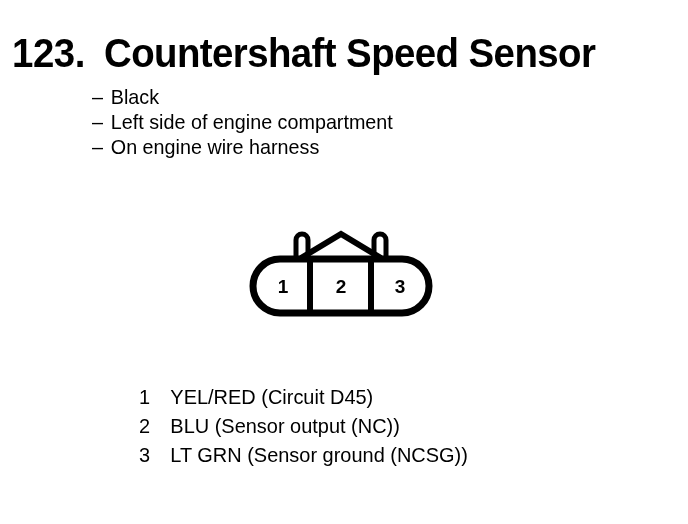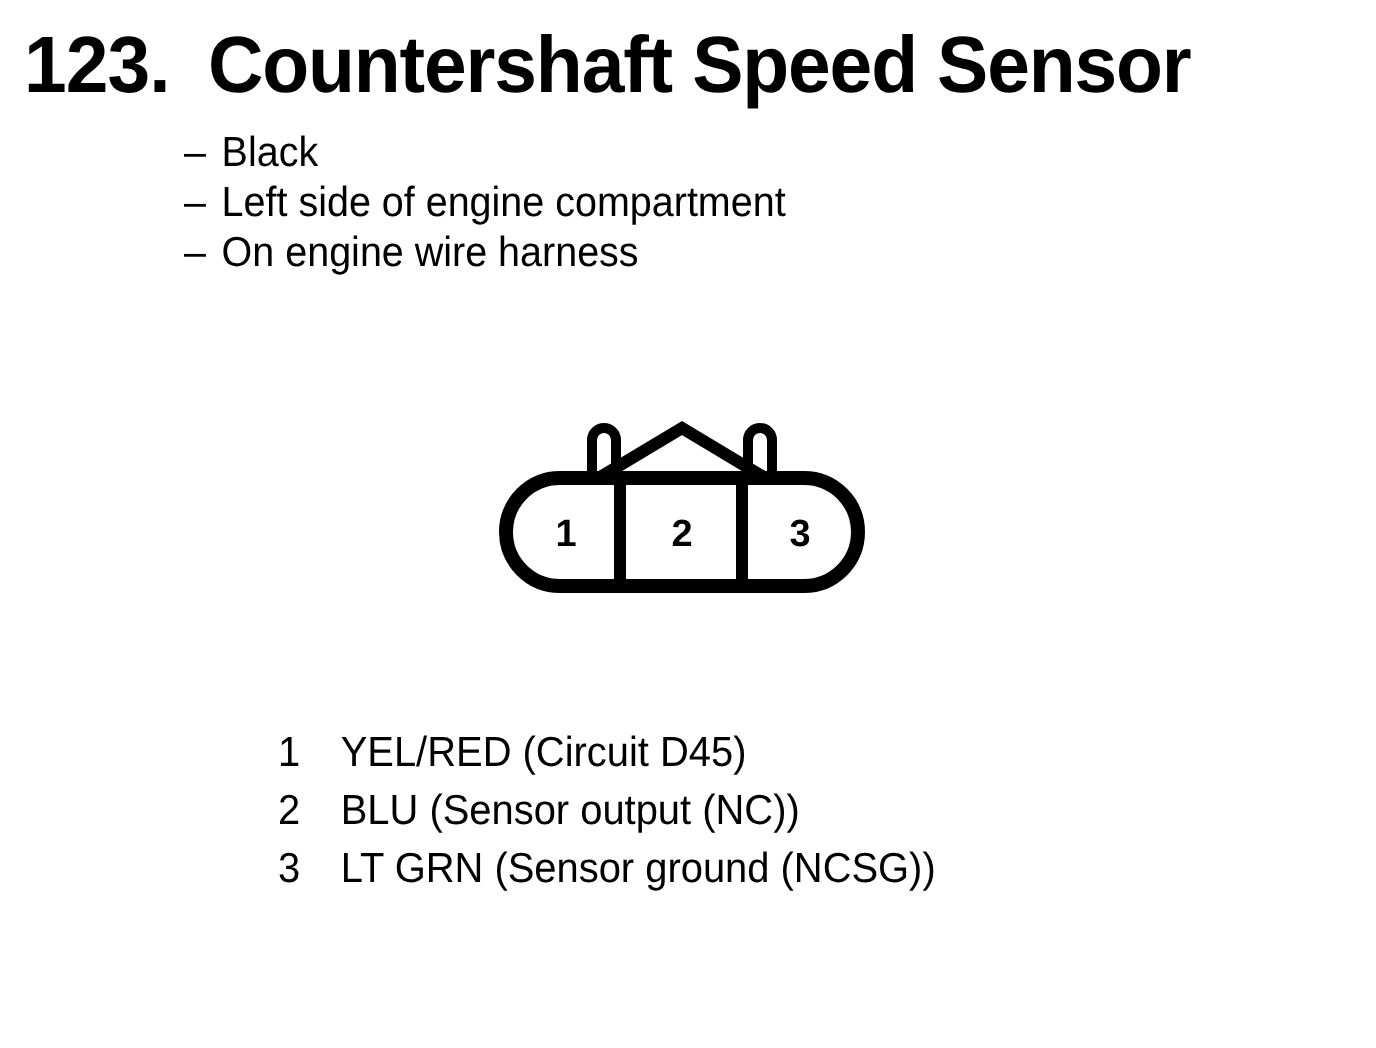--- a/index.html
+++ b/index.html
@@ -14,20 +14,21 @@
     overflow: hidden;
     font-family: "Liberation Sans", sans-serif;
     color: #000000;
     -webkit-font-smoothing: none;
   }
 
   #page {
     position: absolute;
     inset: 0;
     background: #ffffff;
+    margin-top: 20px;
   }
 
   
   .title-row {
     position: absolute;
     left: 12px;
     top: 11px;
     display: flex;
     align-items: baseline;
     white-space: nowrap;

